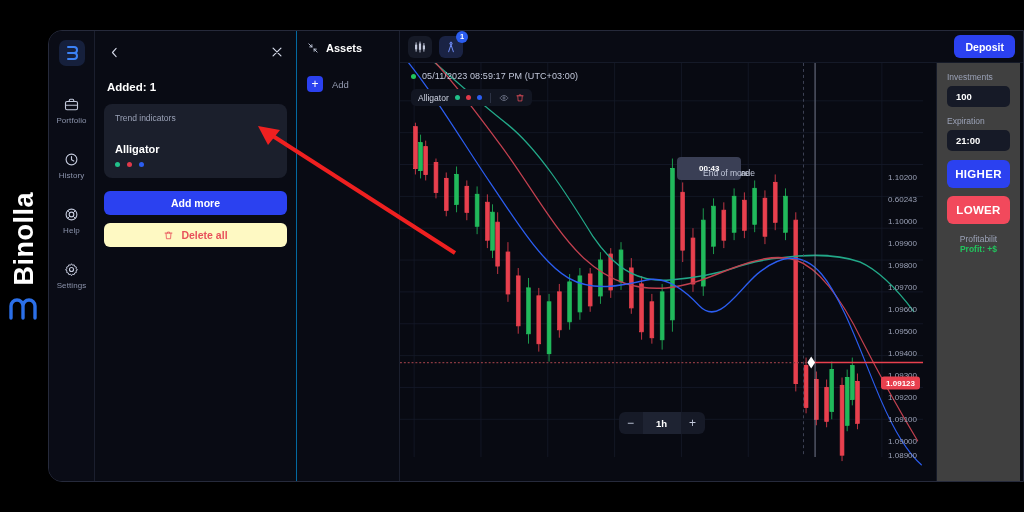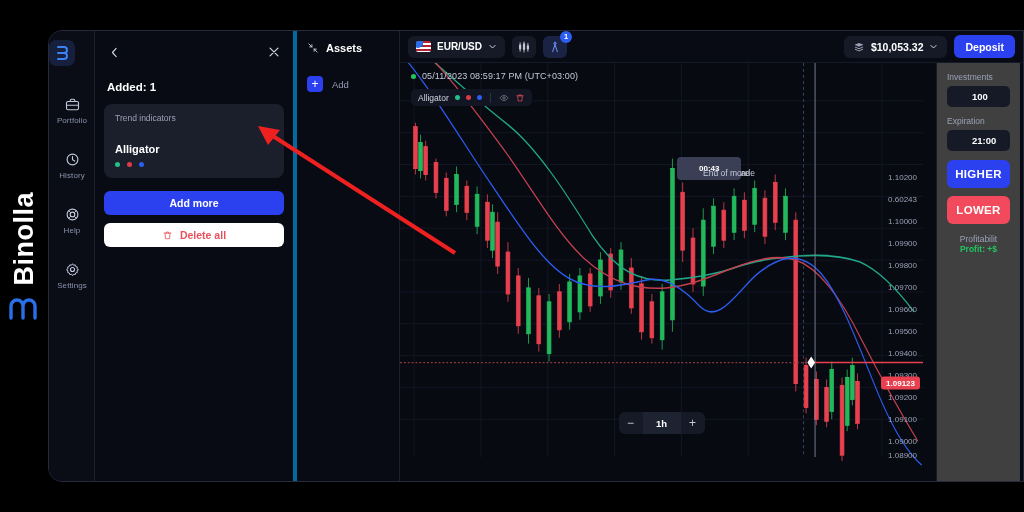--- a/index.html
+++ b/index.html
@@ -17,46 +17,46 @@
   .brand-mark{ width:30px; height:24px; }
 
   
   .app{ position:absolute; left:48px; top:30px; width:976px; height:452px;
         background:#0a0c16; border:1px solid #262a3b;
         border-radius:14px 0 0 14px; overflow:hidden; display:flex; }
 
   
   .rail{ width:46px; flex:0 0 46px; background:#0a0c16;
          border-right:1px solid #1b1f2e; padding-top:9px;
-         display:flex; flex-direction:column; }
+         display:flex; flex-direction:column; align-items:center; }
   .rail-logo{ width:26px; height:26px; border-radius:7px; background:#16203c;
               display:flex; align-items:center; justify-content:center; margin-bottom:22px; }
   .rail-item{ width:46px; padding:9px 0 2px; display:flex; flex-direction:column;
               align-items:center; gap:4px; margin-bottom:16px; cursor:pointer; }
   .rail-item svg{ display:block; }
   .rail-label{ font-size:8px; color:#8b93ab; letter-spacing:.1px; }
 
   
   .panel{ width:202px; flex:0 0 202px; background:#090b14;
-          border-right:4px solid #0369a1; padding:10px 9px; }
+          border-right:1px solid #0369a1; padding:10px 9px; }
   .panel-top{ display:flex; align-items:center; justify-content:space-between;
               height:22px; margin-bottom:18px; }
   .ic-btn{ width:20px; height:20px; display:flex; align-items:center;
            justify-content:center; cursor:pointer; color:#cfd4e3; }
   .added{ font-size:11.5px; font-weight:700; color:#fff; margin:0 0 11px 3px; }
   .ind-card{ background:#1b1f2c; border-radius:8px; padding:9px 11px 11px; margin-bottom:13px; cursor:pointer;}
   .ind-cat{ font-size:8.5px; color:#9aa1b6; margin-bottom:20px; }
   .ind-name{ font-size:11px; font-weight:700; color:#fff; margin-bottom:7px; }
   .dots{ display:flex; gap:7px; }
   .dot{ width:5px; height:5px; border-radius:50%; }
   .btn{ width:100%; height:24px; border-radius:6px; border:none; font-size:10.5px;
         font-weight:700; cursor:pointer; display:flex; align-items:center;
         justify-content:center; gap:7px; }
   .btn-primary{ background:#2b41f0; color:#fff; margin-bottom:8px; }
-  .btn-danger{ background:#ffffff; color:#e8505b; }
+  .btn-danger{ background:#fef9c3; color:#e8505b; }
 
   
   .assets{ width:103px; flex:0 0 103px; background:#090b14;
            border-right:1px solid #1b1f2e; padding:11px 10px; }
   .assets-head{ display:flex; align-items:center; gap:7px; margin-bottom:22px; }
   .assets-title{ font-size:11px; font-weight:700; color:#fff; }
   .assets-add{ display:flex; align-items:center; gap:9px; cursor:pointer; }
   .plus{ width:16px; height:16px; border-radius:4px; background:#2b41f0;
          color:#fff; font-size:12px; display:flex; align-items:center;
          justify-content:center; line-height:1; }
@@ -114,21 +114,21 @@
   .ytick{ position:absolute; right:6px; font-size:8px; color:#9aa1b6; transform:translateY(-50%); }
   .ylive{ position:absolute; right:3px; height:13px; background:#e8404e; border-radius:3px;
           color:#fff; font-size:8px; font-weight:700; display:flex; align-items:center;
           justify-content:center; padding:0 5px; transform:translateY(-50%); }
 
   
   .trade{ position:absolute; right:3px; top:32px; width:84px; bottom:0;
           background:#404040; border-left:1px solid #151a28; padding:9px 10px; }
   .tlabel{ font-size:8.5px; color:#9aa1b6; margin-bottom:4px; }
   .tfield{ height:21px; background:#161a27; border-radius:5px; display:flex;
-           align-items:center; padding:0 25px; font-size:9.5px; font-weight:700;
+           align-items:center; padding:0 9px; font-size:9.5px; font-weight:700;
            color:#fff; margin-bottom:9px; cursor:pointer; }
   .tbtn{ width:100%; height:28px; border:none; border-radius:6px; color:#fff;
          font-size:11.5px; font-weight:700; cursor:pointer; letter-spacing:.3px; }
   .higher{ background:#2b41f0; margin-bottom:8px; }
   .lower{ background:#f2495c; margin-bottom:10px; }
   .profit-w{ text-align:center; }
   .profit-t{ font-size:8.5px; color:#9aa1b6; }
   .profit-v{ font-size:8.5px; color:#21c45d; font-weight:700; }
 
   .arrow{ position:absolute; left:0; top:0; pointer-events:none; }
@@ -234,60 +234,40 @@
       </div>
       <div class="assets-add">
         <span class="plus">+</span>
         <span class="assets-addlabel">Add</span>
       </div>
     </div>
 
     <div class="chartcol">
 
       <div class="topbar">
-        <div class="pill">
-          <span class="flag">
-              <i class="eur-badge"></i>
-            </span>
-          <span class="pill-label">EUR/USD</span>
-          <svg width="9" height="9" viewBox="0 0 12 12">
-            <path d="M2.5 4.5L6 8l3.5-3.5" fill="none" stroke="#cfd4e3" stroke-width="1.3" stroke-linecap="round" stroke-linejoin="round"></path>
-          </svg>
-        </div>
 
         <div class="tool">
           <svg width="14" height="14" viewBox="0 0 18 18">
             <path d="M4 3v12M9 2v14M14 4v11" stroke="#c3c9db" stroke-width="1.2"></path>
             <rect x="2.6" y="6" width="2.8" height="6" fill="#c3c9db"></rect>
             <rect x="7.6" y="4.5" width="2.8" height="8" fill="#c3c9db"></rect>
             <rect x="12.6" y="7" width="2.8" height="5" fill="#c3c9db"></rect>
           </svg>
         </div>
 
         <div class="tool active">
           <svg width="14" height="14" viewBox="0 0 18 18">
             <path d="M9 2.5v2M6 15l3-9 3 9" fill="none" stroke="#6f8cf5" stroke-width="1.3" stroke-linecap="round" stroke-linejoin="round"></path>
             <circle cx="9" cy="4.6" r="1.5" fill="none" stroke="#6f8cf5" stroke-width="1.2"></circle>
           </svg>
           <span class="badge">1</span>
         </div>
 
         <div class="spacer"></div>
 
-        <div class="balance">
-          <svg width="12" height="12" viewBox="0 0 16 16">
-            <path d="M8 2.5L14 5 8 7.5 2 5z" fill="#9aa1b6"></path>
-            <path d="M2.6 8l5.4 2.3L13.4 8" fill="none" stroke="#9aa1b6" stroke-width="1.3" stroke-linejoin="round"></path>
-            <path d="M2.6 10.9l5.4 2.3 5.4-2.3" fill="none" stroke="#9aa1b6" stroke-width="1.3" stroke-linejoin="round"></path>
-          </svg>
-          <span class="balance-val">$10,053.32</span>
-          <svg width="9" height="9" viewBox="0 0 12 12">
-            <path d="M2.5 4.5L6 8l3.5-3.5" fill="none" stroke="#cfd4e3" stroke-width="1.3" stroke-linecap="round" stroke-linejoin="round"></path>
-          </svg>
-        </div>
 
         <button class="deposit">Deposit</button>
       </div>
 
       <div class="plot">
         <svg width="100%" height="100%" viewBox="0 0 814 420" preserveAspectRatio="none">
           <rect width="814" height="420" fill="#080a12"></rect>
           <g stroke="#151a28" stroke-width="1">
             <line x1="0" y1="38" x2="814" y2="38"></line>
               <line x1="0" y1="70" x2="814" y2="70"></line>

